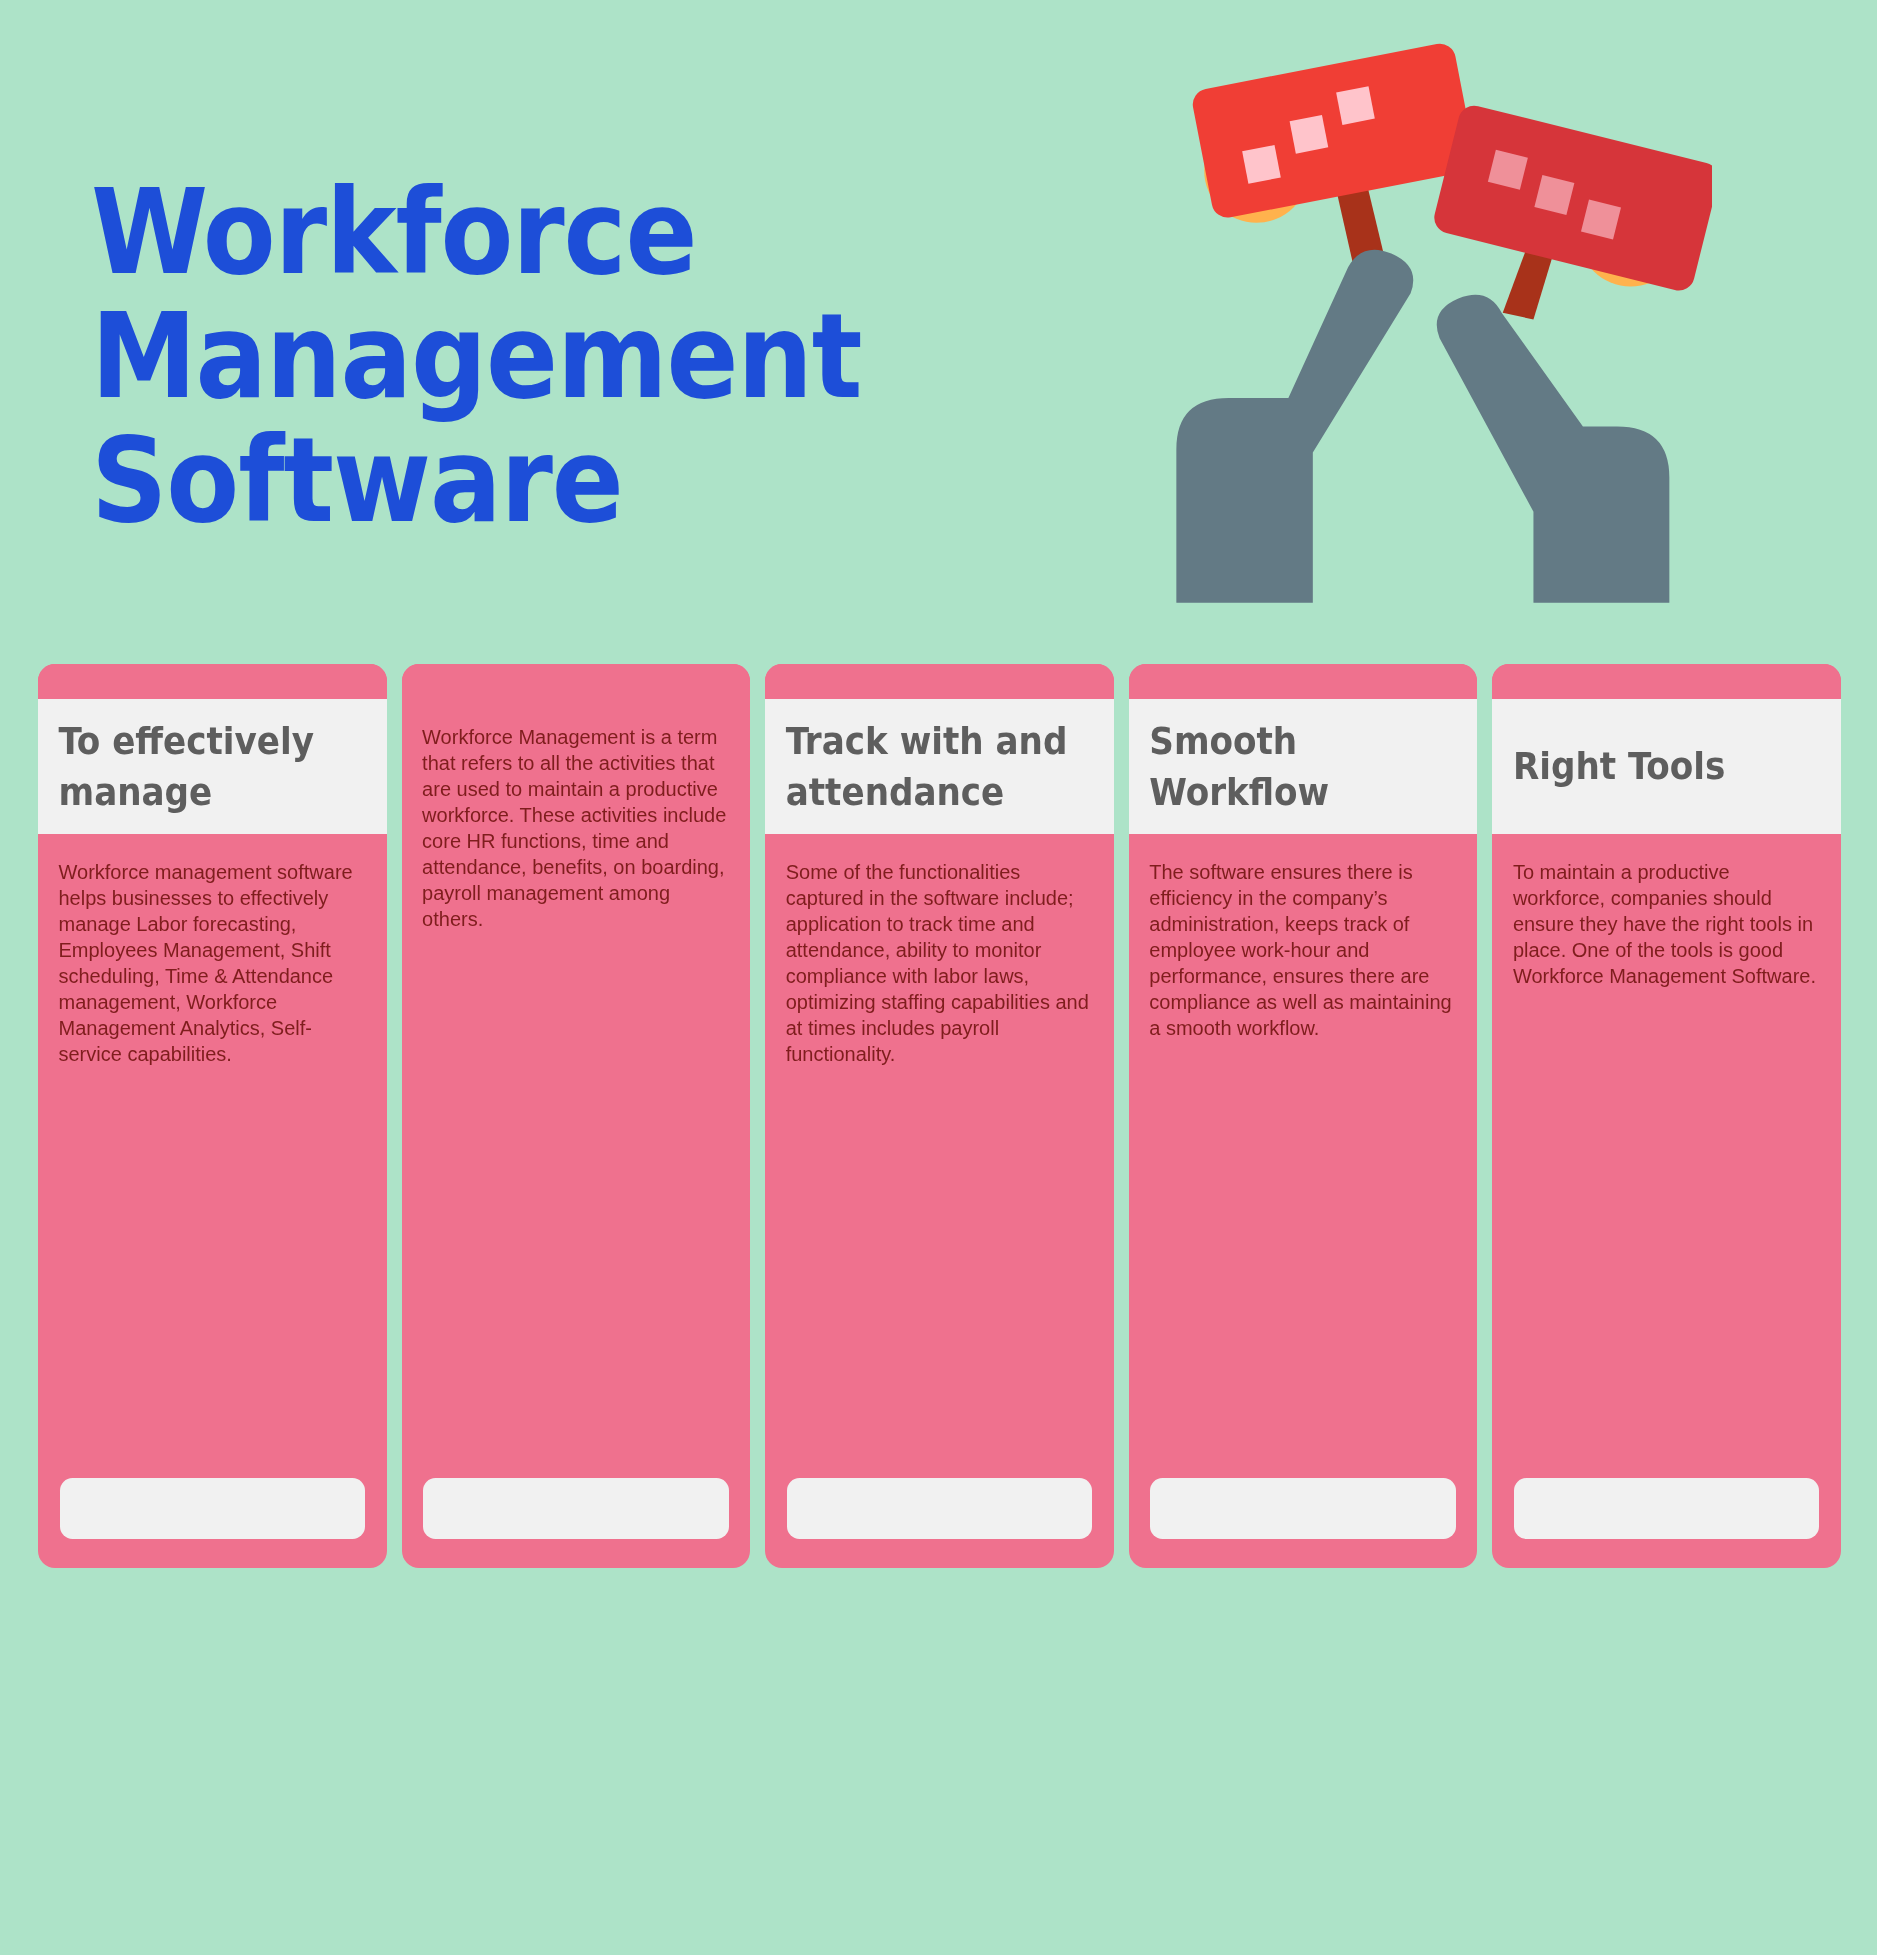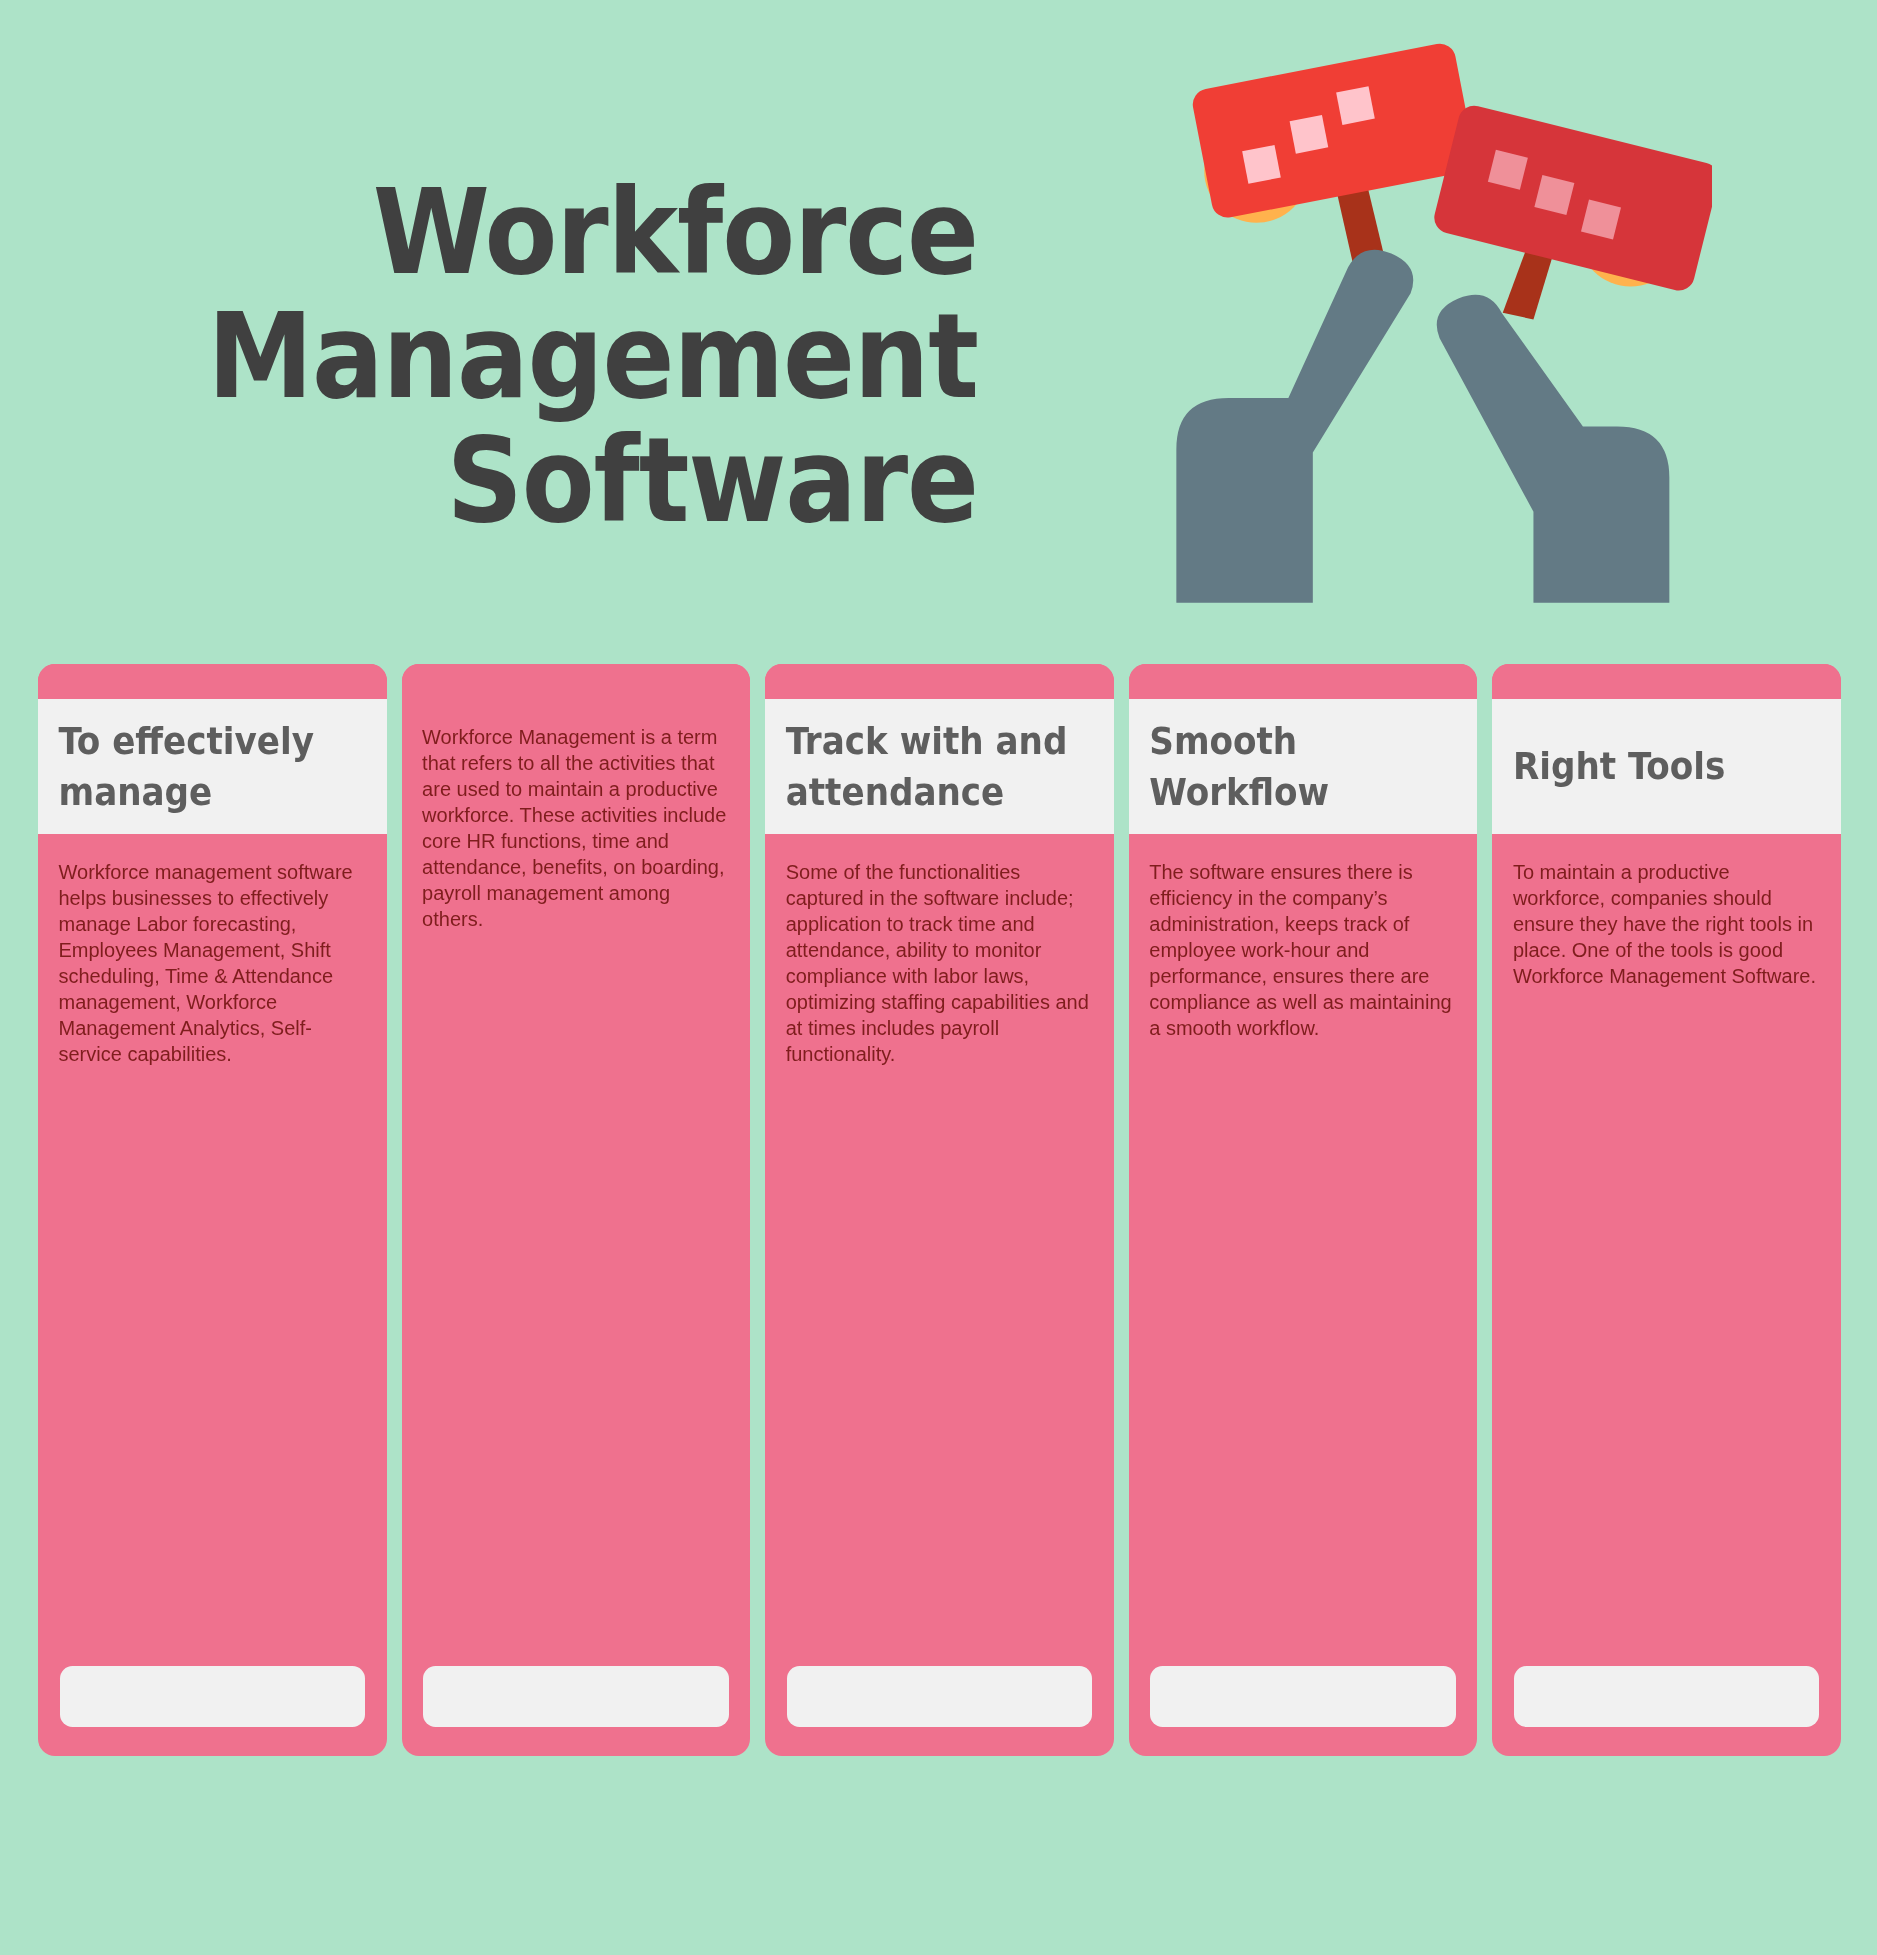--- a/index.html
+++ b/index.html
@@ -21,22 +21,22 @@
     left: 0;
     top: 0;
     width: 1081px;
     height: 626px;
   }
   #page-title {
     position: absolute;
     left: 91px;
     top: 171px;
     width: 887px;
-    text-align: right;
-    color: #404040;
+    text-align: left;
+    color: #1d4ed8;
     font-family: "DejaVu Sans Condensed", "Liberation Sans Narrow", "Liberation Sans", sans-serif;
     font-weight: bold;
     font-size: 118px;
     line-height: 1.05;
     letter-spacing: -1.1px;
     white-space: pre-line;
   }
 
   
   #illustration {
@@ -47,21 +47,21 @@
     height: 575px;
   }
   #illustration svg { display: block; width: 100%; height: 100%; }
 
   
   #cards {
     position: absolute;
     left: 38px;
     top: 664px;
     width: 1803px;
-    height: 1092px;
+    height: 904px;
     display: flex;
     gap: 15px;
   }
   .card {
     flex: 1 1 0;
     display: flex;
     flex-direction: column;
     background: #ef718e;
     border-radius: 17px;
     overflow: hidden;

